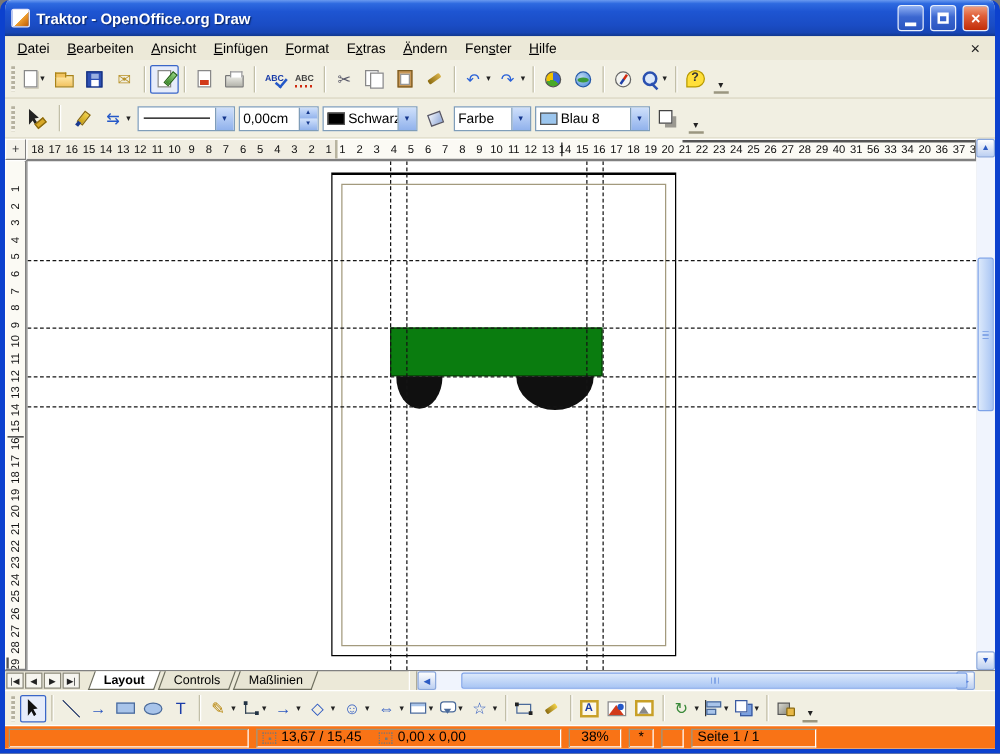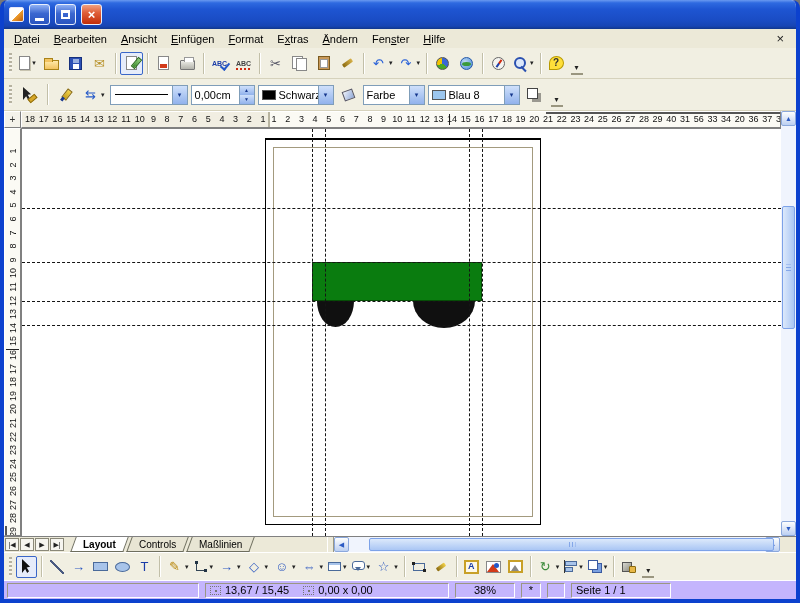--- a/index.html
+++ b/index.html
@@ -151,35 +151,36 @@
 .splitter{width:7px;background:#ECE9D8;border-left:1px solid #fff;border-right:1px solid #9a9783;}
 .h-scroll{flex:1;display:flex;background:#f0f4fd;}
 .h-track{flex:1;position:relative;}
 .h-thumb{position:absolute;top:1px;bottom:1px;left:20px;width:405px;background:linear-gradient(180deg,#dce9fb,#aac6f4);border:1px solid #7da2e8;border-radius:2px;}
 .h-thumb::after{content:"";position:absolute;top:3px;bottom:3px;left:50%;width:7px;transform:translateX(-50%);background:repeating-linear-gradient(90deg,#84a7e8 0 1px,transparent 1px 3px);}
 .corner-piece{flex:0 0 16px;background:#ECE9D8;}
 
 #toolbar-drawing{height:28px;flex:0 0 28px;display:flex;align-items:center;background:#F1EFE2;border-top:1px solid #fff;padding:0 2px;gap:1px;}
 #toolbar-drawing .tb-btn{min-width:21px;height:22px;}
 
-.statusbar{height:19px;flex:0 0 19px;display:flex;align-items:center;gap:6px;background:#c4b5fd;border-top:1px solid #fff;padding:1px 3px;font-size:11px;}
+.statusbar{height:19px;flex:0 0 19px;display:flex;align-items:center;gap:6px;background:#f97316;border-top:1px solid #fff;padding:1px 3px;font-size:11px;}
 .sb-field{height:15px;border:1px solid;border-color:#9a9783 #fff #fff #9a9783;display:flex;align-items:center;padding:0 4px;white-space:nowrap;overflow:hidden;}
 .sb-field.center{justify-content:center;}
-.f1{width:192px;}.f2{width:244px;}.f3{width:60px;}.f4{width:20px;}.f5{width:18px;}.f6{width:100px;}.f7{width:132px;}
+.f1{width:192px;}.f2{width:244px;}.f3{width:42px;}.f4{width:20px;}.f5{width:18px;}.f6{width:100px;}.f7{width:132px;}
 .sb-ic{width:11px;height:9px;border:1px dotted #777;margin-right:4px;flex:0 0 auto;position:relative;}
 .sb-ic.size{margin-left:14px;}
 .sb-ic::after{content:"";position:absolute;left:4px;top:3px;width:2px;height:2px;background:#777;}
 u{text-decoration:underline;}
 </style>
 </head>
 <body>
 
 <div class="window">
   <div class="titlebar">
     <div class="app-icon"></div>
+    <div class="title-text">Traktor - OpenOffice.org Draw</div>
     <div class="win-btn">
         <span class="min-glyph"></span>
       </div>
     <div class="win-btn">
         <span class="max-glyph"></span>
       </div>
     <div class="win-btn close">
         <span>×</span>
       </div>
   </div>

